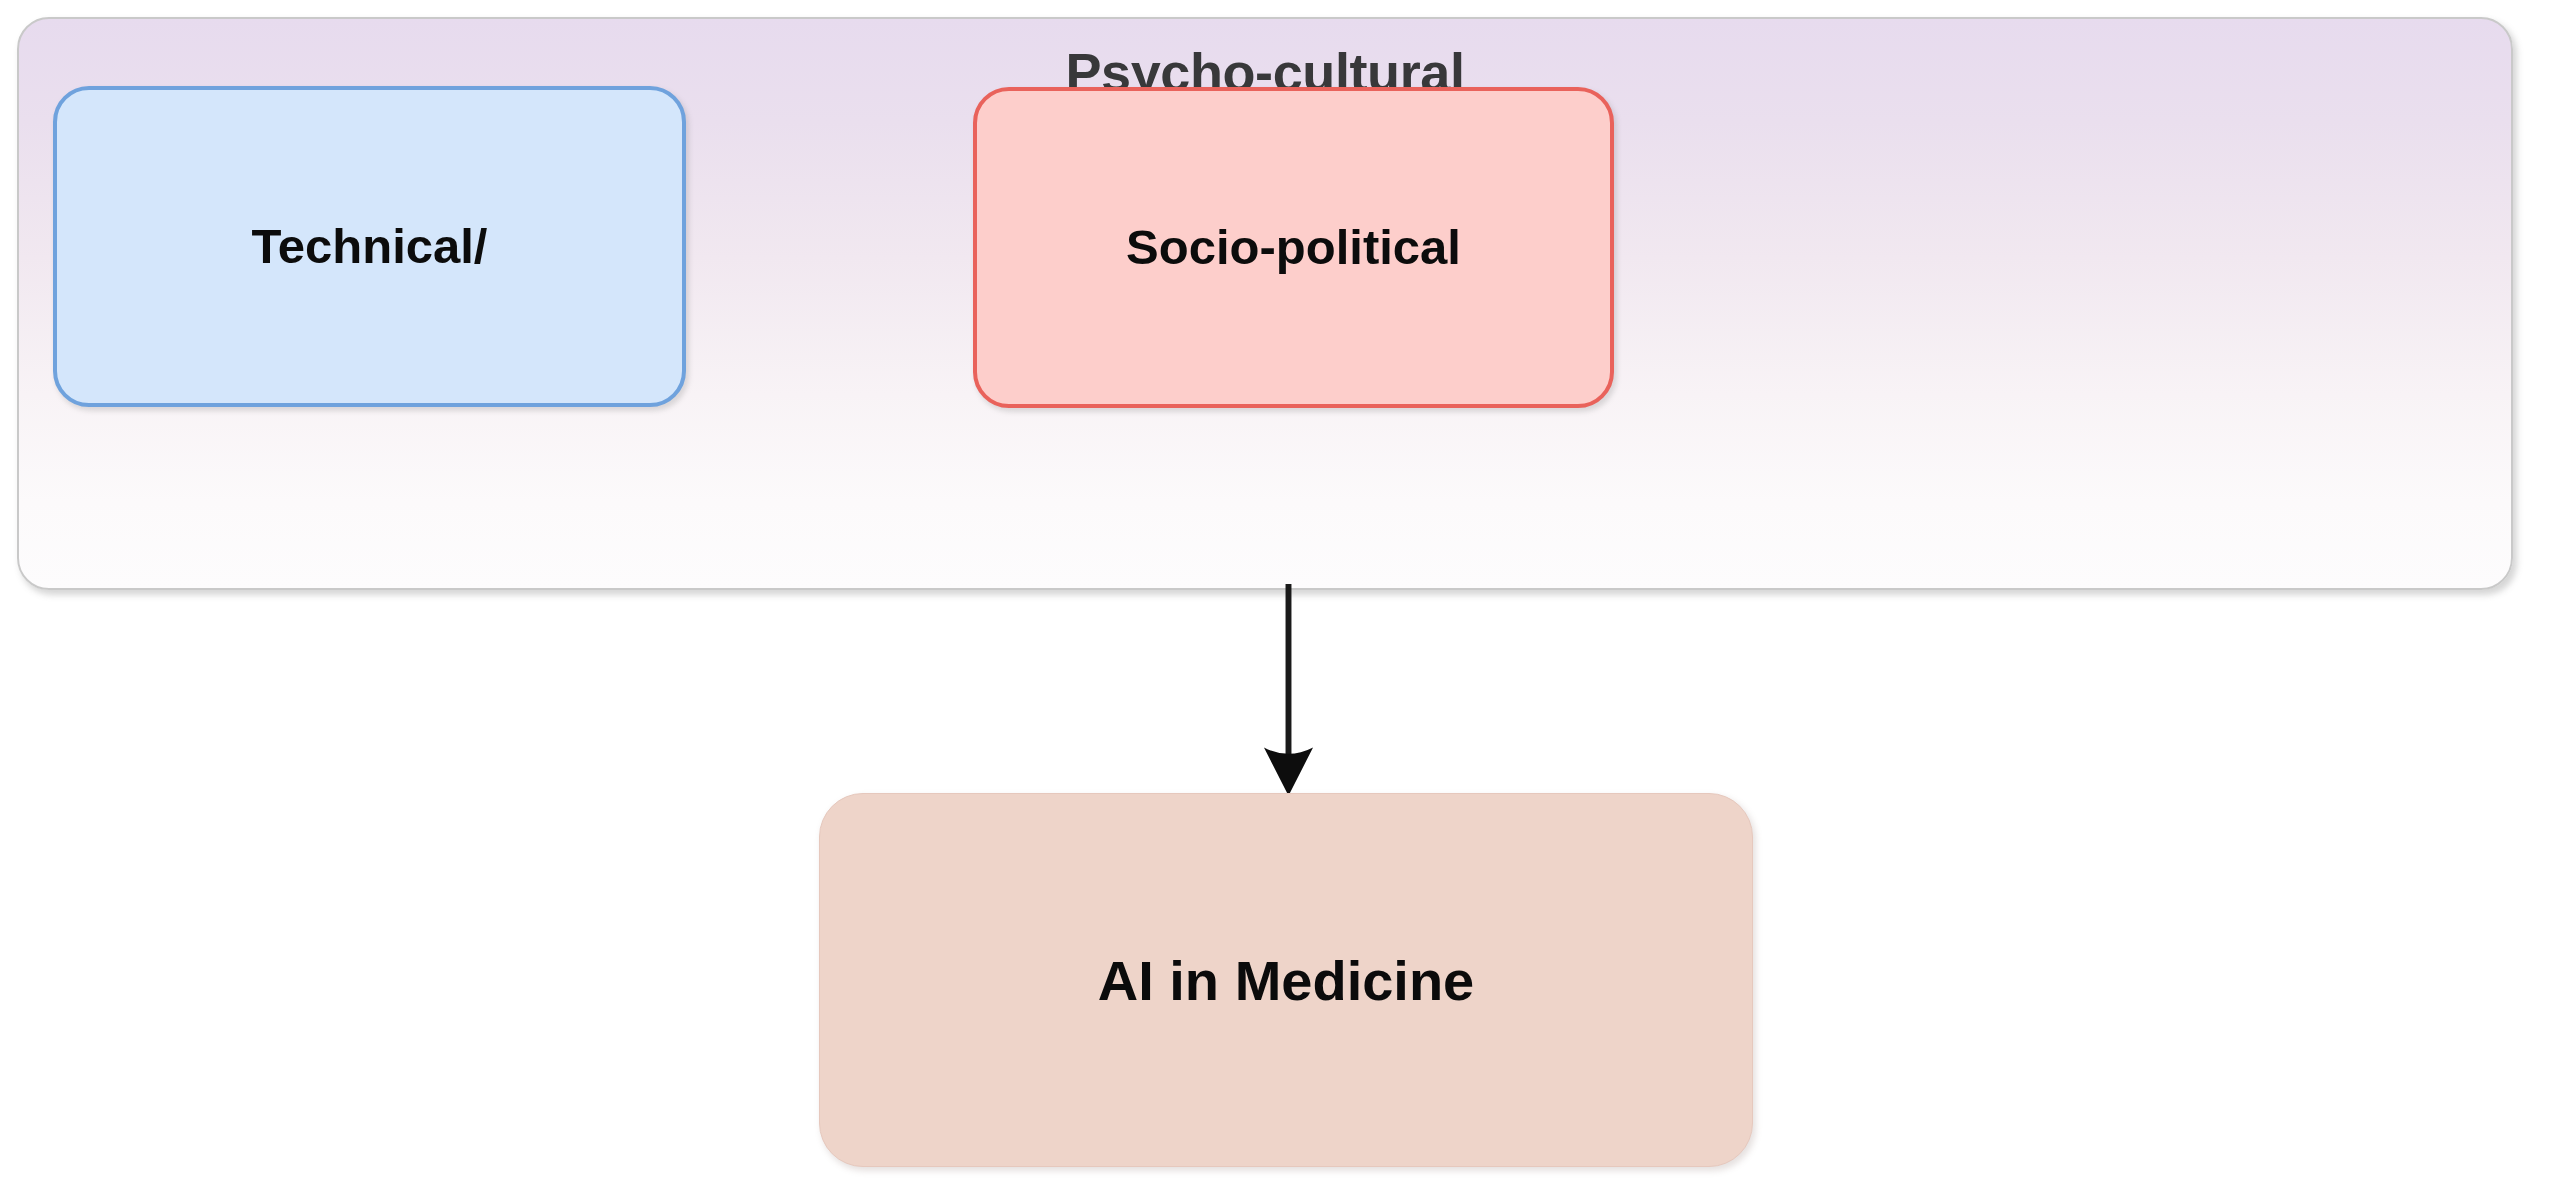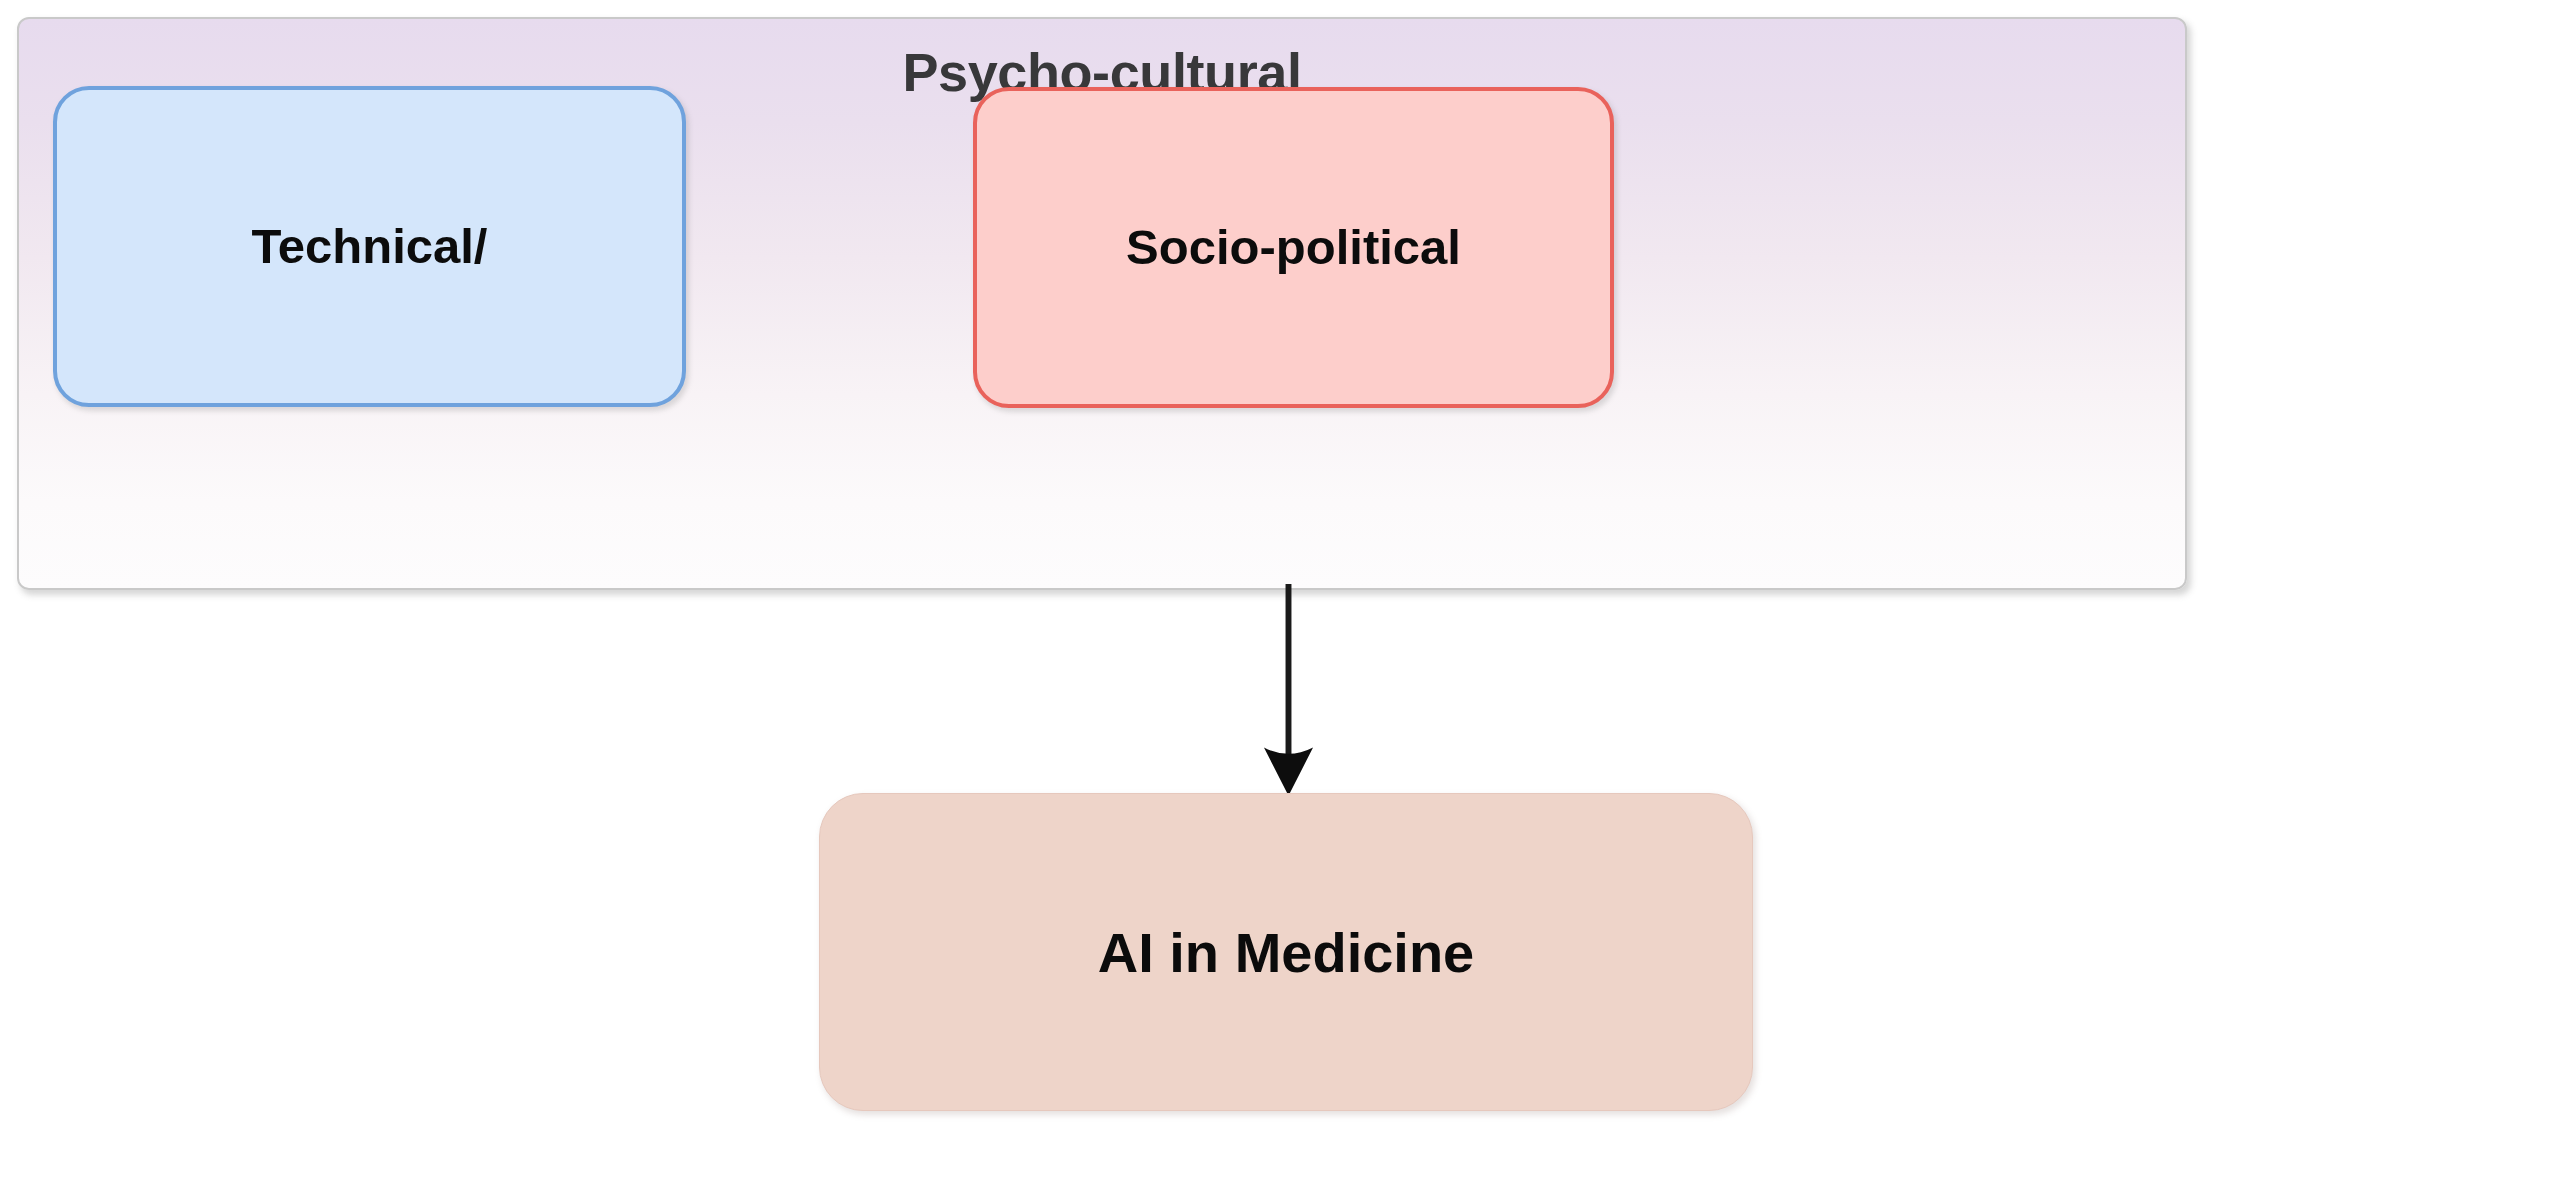--- a/index.html
+++ b/index.html
@@ -20,24 +20,24 @@
     left: 0; top: 0;
     width: 2576px;
     height: 1181px;
   }
 
   
   .group-container {
     position: absolute;
     left: 17px;
     top: 17px;
-    width: 2170px;
+    width: 2496px;
     height: 573px;
     box-sizing: border-box;
-    border-radius: 12px;
+    border-radius: 32px;
     border: 2.5px solid #c9c9c9;
     background: linear-gradient(to bottom,
                 #e7dbee 0%,
                 #eadfee 18%,
                 #f1e8f0 42%,
                 #f8f3f6 66%,
                 #fcfafb 85%,
                 #fdfcfd 100%);
     box-shadow: 3.4px 4.2px 6px rgba(120,120,120,0.30);
   }
@@ -109,21 +109,21 @@
     width: 127px;
     height: 222px;
   }
 
   
   #box-ai-medicine {
     position: absolute;
     left: 819px;
     top: 793px;
     width: 934px;
-    height: 318px;
+    height: 374px;
     box-sizing: border-box;
     border-radius: 44px;
     background: #eed4c9;
     border: 0.8px solid #e6c8bd;
     display: flex;
     align-items: center;
     justify-content: center;
     text-align: center;
     font-size: 56px;
     font-weight: bold;

